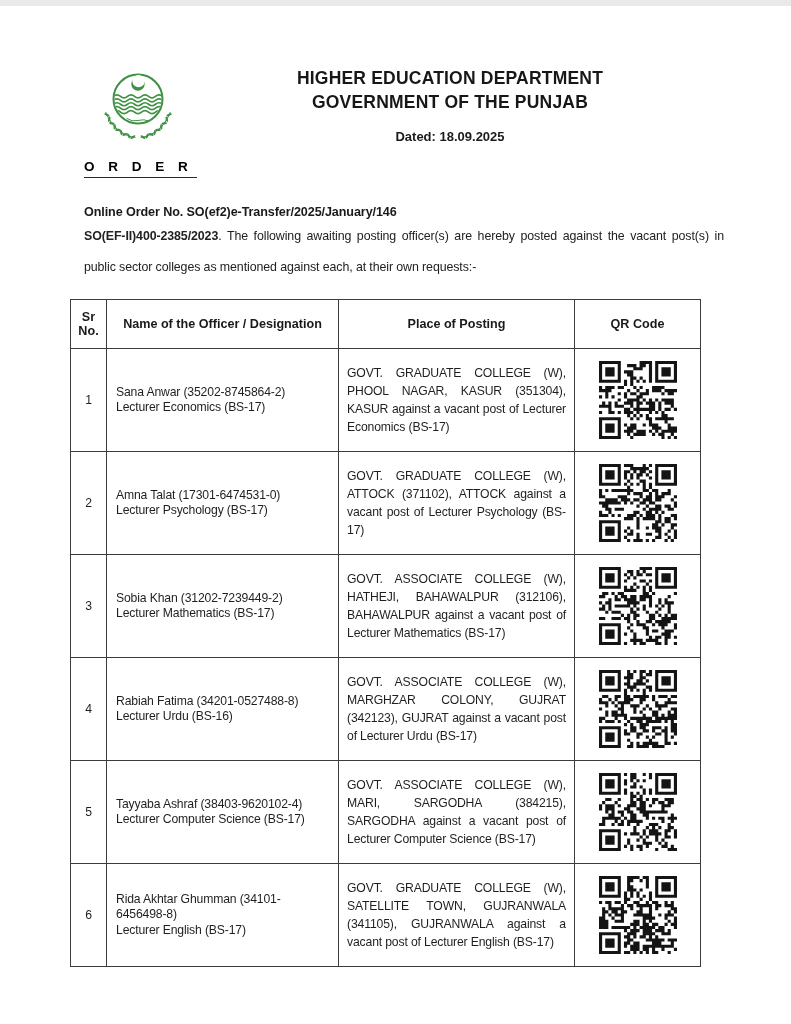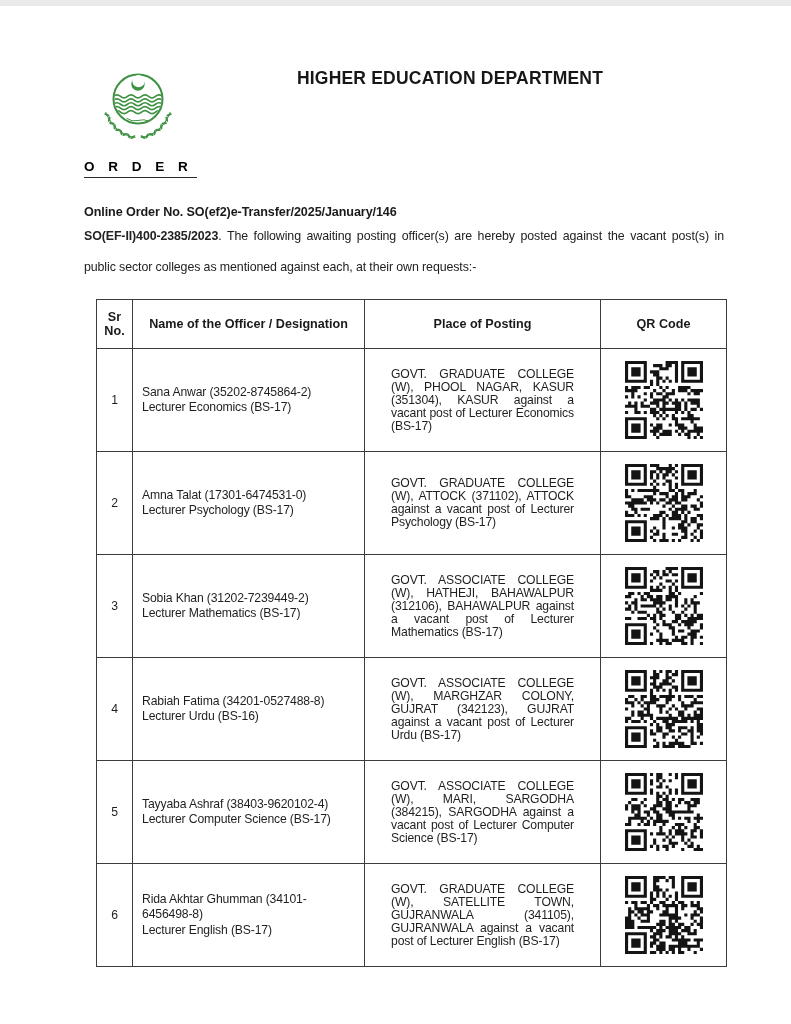--- a/index.html
+++ b/index.html
@@ -43,37 +43,37 @@
     font-size:12.6px;font-weight:bold;color:#1a1a1a;letter-spacing:-.1px;
   }
   .order-body{
     position:absolute;left:84px;top:215px;width:640px;
     font-size:12.4px;line-height:31px;text-align:justify;
     color:#222;letter-spacing:-.1px;margin:0;
   }
   .order-body .ref{font-weight:bold;}
   
   table.posting{
-    position:absolute;left:96px;top:293px;width:630px;
+    position:absolute;left:70px;top:293px;width:630px;
     border-collapse:collapse;table-layout:fixed;
   }
   table.posting th, table.posting td{
     border:1.8px solid var(--border,#3c3c3c);
   }
   table.posting th{
     font-size:12.6px;font-weight:bold;height:44px;
     text-align:center;vertical-align:middle;padding:2px 4px;color:#1a1a1a;
   }
   table.posting td{
     font-size:12.2px;vertical-align:middle;height:90px;color:#1f1f1f;
     letter-spacing:-.15px;
   }
   td.sr-cell{text-align:center;}
   td.name-cell{padding:0 9px;line-height:15.5px;}
-  td.place-cell{padding:6px 26px;line-height:13px;text-align:justify;}
+  td.place-cell{padding:6px 8px;line-height:18px;text-align:justify;}
   td.qr-cell{text-align:center;padding:6px 0;}
   svg.qr{width:78px;height:78px;display:inline-block;vertical-align:middle;}
 </style>
 </head>
 <body>
 
 <div class="page" style="--green: #3f9144; --border: #3c3c3c;">
 
   <svg class="logo" viewBox="0 0 100 96" aria-hidden="true">
     <circle class="ring" cx="50" cy="40" r="28"></circle>
@@ -116,20 +116,22 @@
       </g>
     <defs>
       <clipPath id="crestClip">
           <circle cx="50" cy="40" r="26.8"></circle>
         </clipPath>
     </defs>
   </svg>
 
   <div class="title-block">
     <div class="title-line">HIGHER EDUCATION DEPARTMENT</div>
+    <div class="title-line">GOVERNMENT OF THE PUNJAB</div>
+    <div class="dated">Dated: 18.09.2025</div>
   </div>
 
   <div class="order-heading">O R D E R</div>
 
   <div class="order-no">Online Order No. SO(ef2)e-Transfer/2025/January/146</div>
 
   <p class="order-body"><span class="ref">SO(EF-II)400-2385/2023</span><span>. The following awaiting posting officer(s) are hereby posted against the vacant post(s) in public sector colleges as mentioned against each, at their own requests:-</span></p>
 
   <table class="posting">
     <colgroup>

